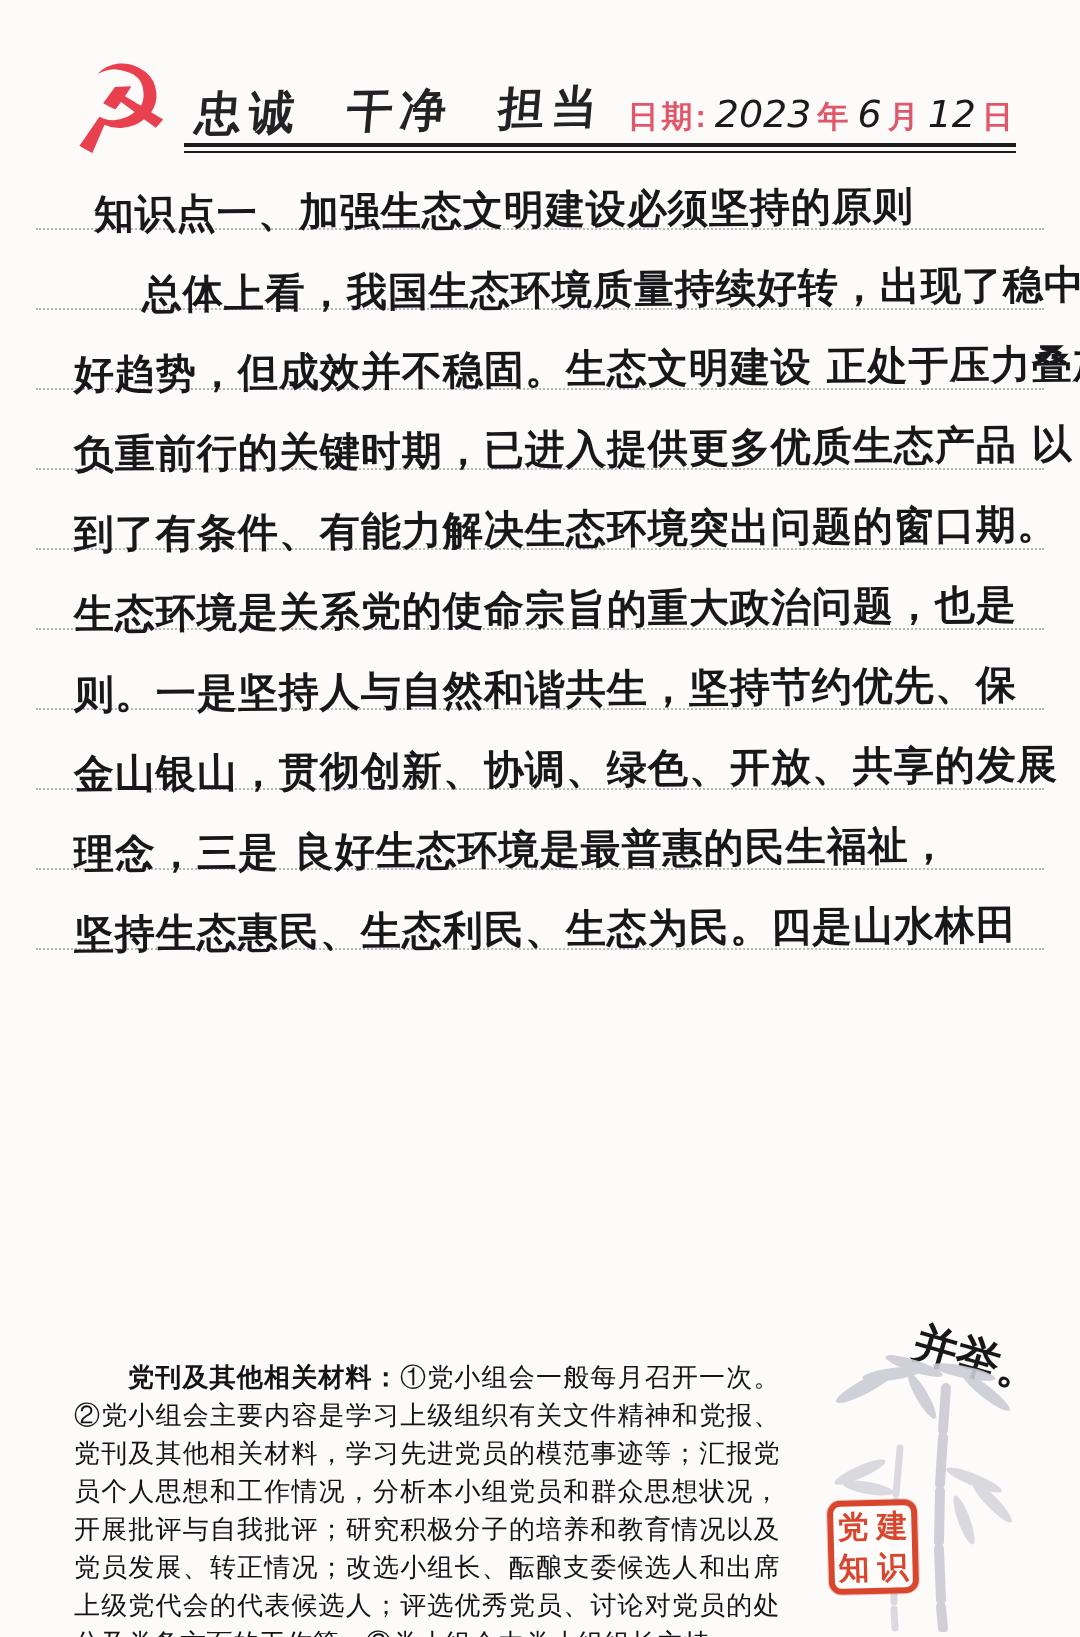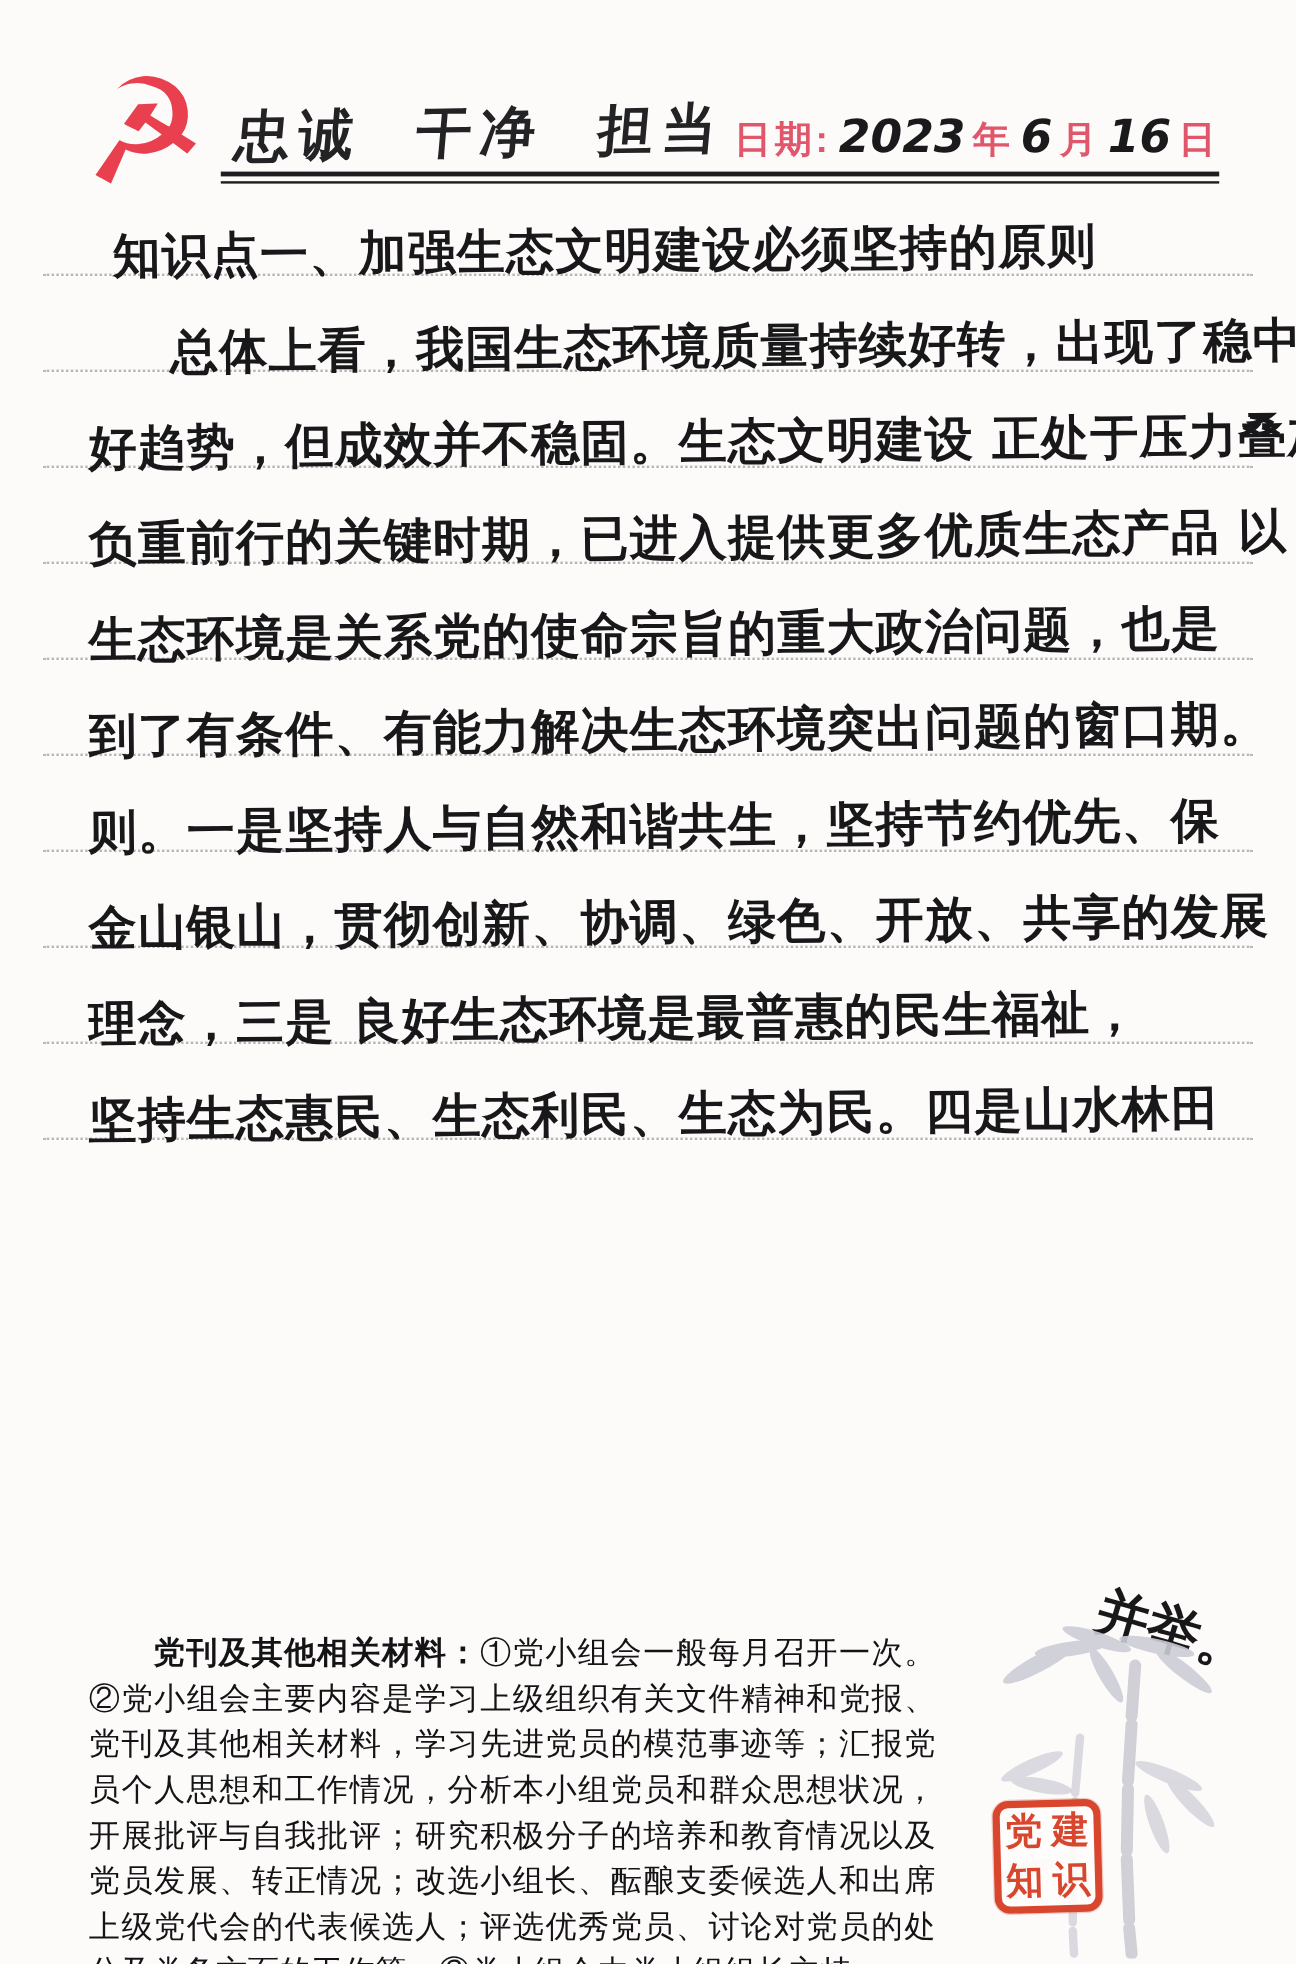--- a/index.html
+++ b/index.html
@@ -26,21 +26,21 @@
     transform:skewX(-6deg) rotate(-1deg);
     white-space:nowrap;
   }
   .date {
     position:absolute; right:64px; top:92px;
     font-size:31px; font-weight:600; color:#e0566b;
     letter-spacing:3px; white-space:nowrap;
   }
   .date .num {
     font-family:"DejaVu Sans", sans-serif;
-    color:#1a1a1c; font-size:38px; font-weight:700;
+    color:#1a1a1c; font-size:38px; font-weight:400;
     font-style:italic; letter-spacing:0; margin:4px 6px;
   }
   .rule-double {
     position:absolute; left:184px; top:143px; width:832px; height:10px;
     border-top:4px solid #1d1d1f; border-bottom:2px solid #1d1d1f;
   }
 
   
   .lines { position:absolute; left:0; top:150px; width:1080px; }
   .hline {
@@ -97,43 +97,43 @@
 </head>
 <body>
 
 <div class="page">
 
   <span class="emblem">☭</span>
 
   <div class="motto">忠诚 干净 担当</div>
 
   <div class="date">
-    <span>日期:</span><span class="num">2023</span><span>年</span><span class="num">6</span><span>月</span><span class="num">16</span><span>日</span>
+    <span>日期:</span><span class="num">2023</span><span>年</span><span class="num">6</span><span>月</span><span class="num">12</span><span>日</span>
   </div>
 
   <div class="rule-double"></div>
 
   <div class="lines">
     <div class="hline title-line">
       <span class="hw">知识点一、加强生态文明建设必须坚持的原则</span>
     </div>
     <div class="hline indent">
       <span class="hw">总体上看，我国生态环境质量持续好转，出现了稳中向</span>
       </div>
     <div class="hline">
       <span class="hw">好趋势，但成效并不稳固。生态文明建设 正处于压力叠加</span>
       </div>
     <div class="hline">
       <span class="hw">负重前行的关键时期，已进入提供更多优质生态产品 以</span>
       </div>
     <div class="hline">
-      <span class="hw">生态环境是关系党的使命宗旨的重大政治问题，也是</span>
+      <span class="hw">到了有条件、有能力解决生态环境突出问题的窗口期。</span>
       </div>
     <div class="hline">
-      <span class="hw">到了有条件、有能力解决生态环境突出问题的窗口期。</span>
+      <span class="hw">生态环境是关系党的使命宗旨的重大政治问题，也是</span>
       </div>
     <div class="hline">
       <span class="hw">则。一是坚持人与自然和谐共生，坚持节约优先、保</span>
       </div>
     <div class="hline">
       <span class="hw">金山银山，贯彻创新、协调、绿色、开放、共享的发展</span>
       </div>
     <div class="hline">
       <span class="hw">理念，三是 良好生态环境是最普惠的民生福祉，</span>
       </div>

